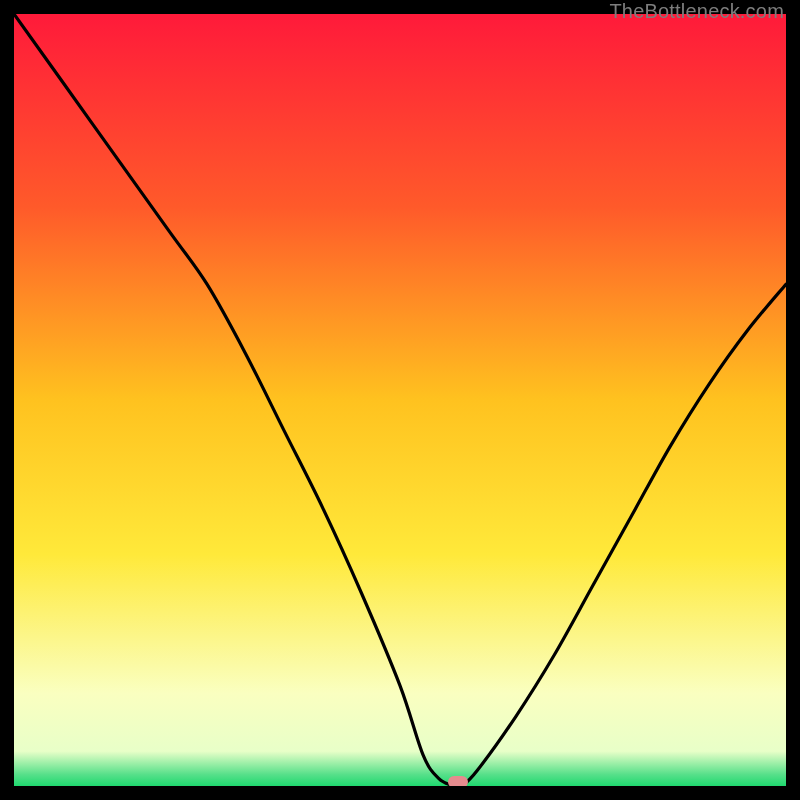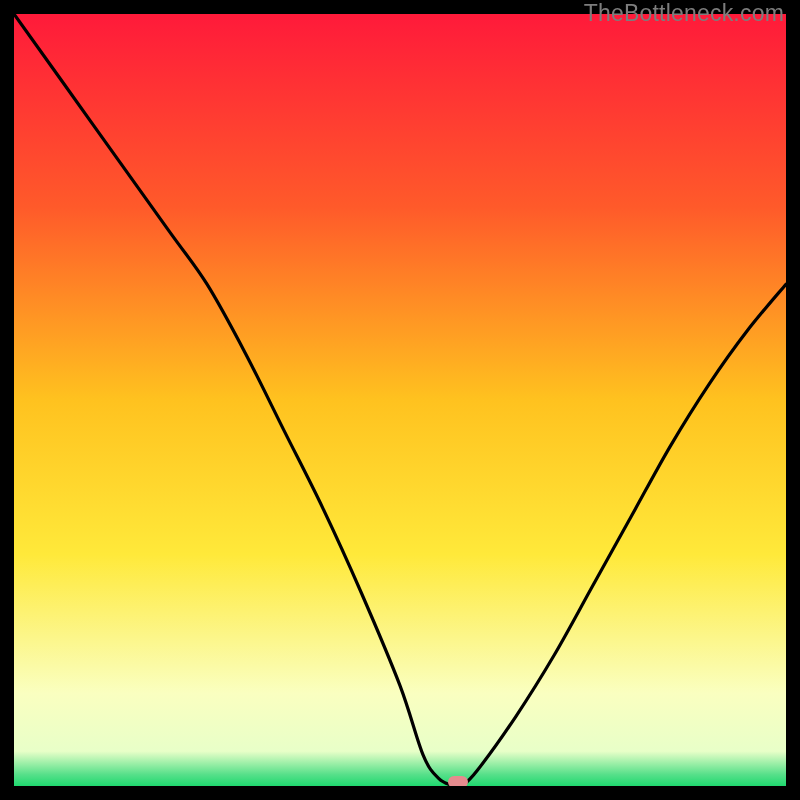--- a/index.html
+++ b/index.html
@@ -31,21 +31,21 @@
     left: 0;
     top: 0;
     width: 100%;
     height: 100%;
   }
   .watermark {
     position: absolute;
     top: 0px;
     right: 16px;
     color: #7d7d7d;
-    font-size: 23px;
+    font-size: 20px;
     letter-spacing: 0.2px;
     font-weight: 500;
   }
   .marker {
     position: absolute;
     width: 20px;
     height: 12px;
     background: #e58b8e;
     border-radius: 6px;
     transform: translate(-50%, -50%);

